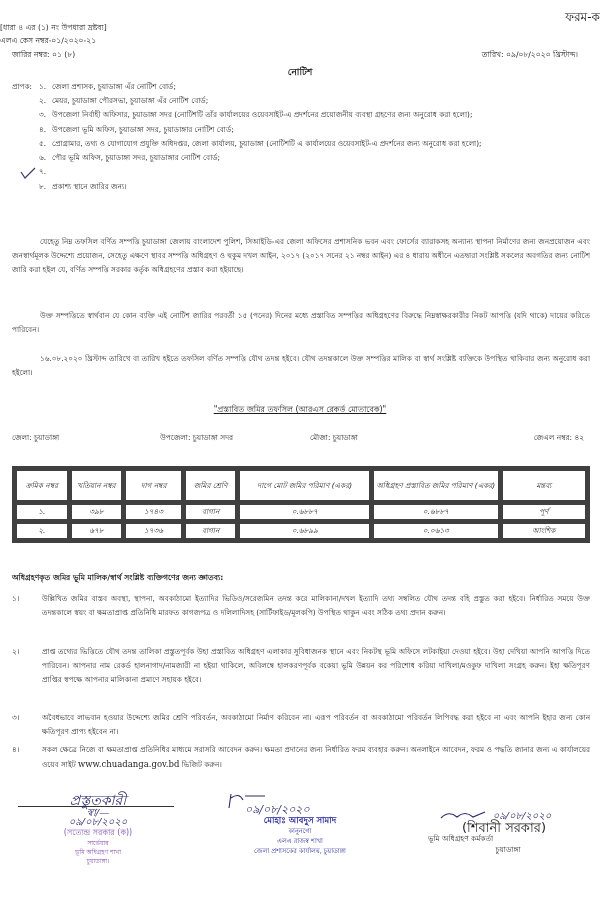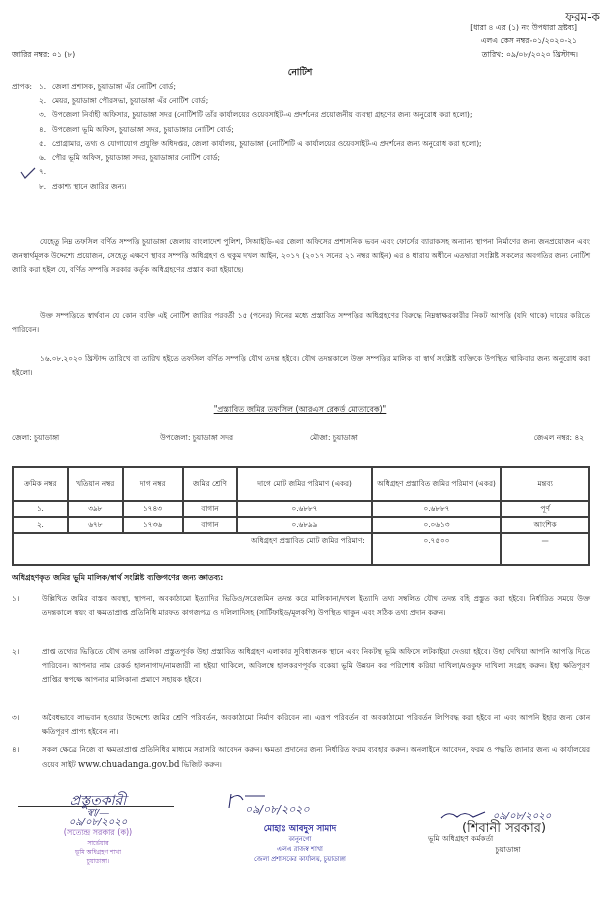--- a/index.html
+++ b/index.html
@@ -1,33 +1,33 @@
 <!DOCTYPE html>
 <html><head>
 <meta charset="utf-8">
 <style>
   * { box-sizing: border-box; margin: 0; padding: 0; }
   html, body { width: 600px; height: 913px; background: #ffffff; overflow: hidden; }
   body { font-family: "DejaVu Sans", sans-serif; color: #1e1e1e; font-size: 7.4px; line-height: 1.5; position: relative; }
   .abs { position: absolute; }
   .form-label { right: 0; top: 8px; font-size: 12px; margin-left: 10px; }
-  .center-line { left: 0; width: 577px; text-align: right; font-size: 7.6px; }
+  .center-line { left: 0; width: 577px; text-align: left; font-size: 7.6px; }
   .memo { left: 12px; top: 49px; font-size: 7.6px; }
   .date { right: 22px; top: 49px; font-size: 7.6px; }
   .notice-title { left: 0; width: 600px; top: 66px; text-align: center; font-size: 9px; font-weight: bold; }
   .recipients { left: 12px; top: 80px; width: 585px; }
   .recipients .row { display: flex; height: 14.3px; align-items: center; font-size: 7.3px; white-space: nowrap; }
   .recipients .lbl { width: 27px; }
   .recipients .num { width: 13px; }
   .para { left: 12px; width: 578px; text-align: justify; font-size: 7.3px; line-height: 14px; text-indent: 28px; }
   .sched-title { left: 0; width: 600px; top: 404px; text-align: center; font-size: 8px; }
   .sched-title span { text-decoration: underline; }
   .loc { top: 432px; font-size: 7.4px; }
   table.land { position: absolute; left: 12px; top: 466px; width: 578px; border-collapse: collapse; font-size: 7.3px; }
-  table.land td, table.land th { border: 2px solid #404040; text-align: center; font-weight: normal; padding: 1px 2px; line-height: 12px; }
+  table.land td, table.land th { border: 5px solid #404040; text-align: center; font-weight: normal; padding: 1px 2px; line-height: 12px; font-style: italic; }
   table.land th { height: 34px; }
   table.land td { height: 15px; }
   table.land tr.total td { height: 32px; vertical-align: top; }
   .info-title { left: 12px; top: 572px; font-weight: bold; font-size: 7.6px; }
   .info-item { left: 12px; width: 578px; display: flex; font-size: 7.3px; line-height: 14.2px; }
   .info-item .n { width: 30px; flex: none; }
   .info-item .t { flex: 1; text-align: justify; }
   .url { font-family: "DejaVu Serif", serif; font-size: 8.5px; }
   .sig { text-align: center; font-size: 7px; line-height: 11px; }
   .ink { color: #2a2a6a; font-family: "DejaVu Serif", serif; font-style: italic; }
@@ -132,25 +132,20 @@
     </tr>
     <tr>
       <td>২.</td>
       <td>৬৭৮</td>
       <td>১৭৩৬</td>
       <td>বাগান</td>
       <td>০.৬৮৯৯</td>
       <td>০.০৬১৩</td>
       <td>আংশিক</td>
     </tr>
-    <tr class="total">
-      <td colspan="5" style="text-align:right;padding-right:6px">অধিগ্রহণ প্রস্তাবিত মোট জমির পরিমাণ:</td>
-      <td>০.৭৫০০</td>
-      <td>—</td>
-    </tr>
   </tbody>
     </table>
 
   <div class="abs info-title">অধিগ্রহণকৃত জমির ভূমি মালিক/স্বার্থ সংশ্লিষ্ট ব্যক্তিগণের জন্য জ্ঞাতব্য:</div>
   <div class="abs info-item" style="top:592px">
     <span class="n">১।</span>
     <span class="t">উল্লিখিত জমির বাস্তব অবস্থা, স্থাপনা, অবকাঠামো ইত্যাদির ভিডিও/সরেজমিন তদন্ত করে মালিকানা/দখল ইত্যাদি তথ্য সম্বলিত যৌথ তদন্ত বহি প্রস্তুত করা হইবে। নির্ধারিত সময়ে উক্ত তদন্তকালে স্বয়ং বা ক্ষমতাপ্রাপ্ত প্রতিনিধি মারফত কাগজপত্র ও দলিলাদিসহ (সার্টিফাইড/মূলকপি) উপস্থিত থাকুন এবং সঠিক তথ্য প্রদান করুন।</span>
   </div>
   <div class="abs info-item" style="top:645px">
     <span class="n">২।</span>
@@ -174,21 +169,21 @@
     <div class="purple" style="font-size:6px;line-height:9px">সার্ভেয়ার</div>
     <div class="purple" style="font-size:6px;line-height:9px">ভূমি অধিগ্রহণ শাখা</div>
     <div class="purple" style="font-size:6px;line-height:9px">চুয়াডাঙ্গা।</div>
   </div>
 
   <div class="abs sig" style="left:205px;top:790px;width:190px">
     <svg width="60" height="20" style="display:block;margin-left:20px">
       <path d="M4 18 L6 4 M6 8 Q14 2 18 10 M20 6 L40 6" stroke="#2a2a6a" stroke-width="1.1" fill="none"></path>
     </svg>
     <div class="ink" style="font-size:11px;text-align:left;padding-left:40px;margin-top:-6px">০৯/০৮/২০২০</div>
-    <div class="blue" style="font-size:8.5px;font-weight:bold;margin-top:8px">মোহাঃ আবদুস সামাদ</div>
+    <div class="blue" style="font-size:8.5px;font-weight:bold;margin-top:0">মোহাঃ আবদুস সামাদ</div>
     <div class="blue" style="font-size:6.5px;line-height:10px">কানুনগো</div>
     <div class="blue" style="font-size:6.5px;line-height:10px">এলএ রাজস্ব শাখা</div>
     <div class="blue" style="font-size:6.5px;line-height:10px">জেলা প্রশাসকের কার্যালয়, চুয়াডাঙ্গা</div>
   </div>
 
   <div class="abs sig" style="left:420px;top:808px;width:150px">
     <div style="display:flex;align-items:center;justify-content:center;gap:6px">
       <svg width="48" height="14">
         <path d="M2 10 Q10 2 18 9 Q26 2 34 9 L46 4" stroke="#2a2a6a" stroke-width="1.1" fill="none"></path>
       </svg>

